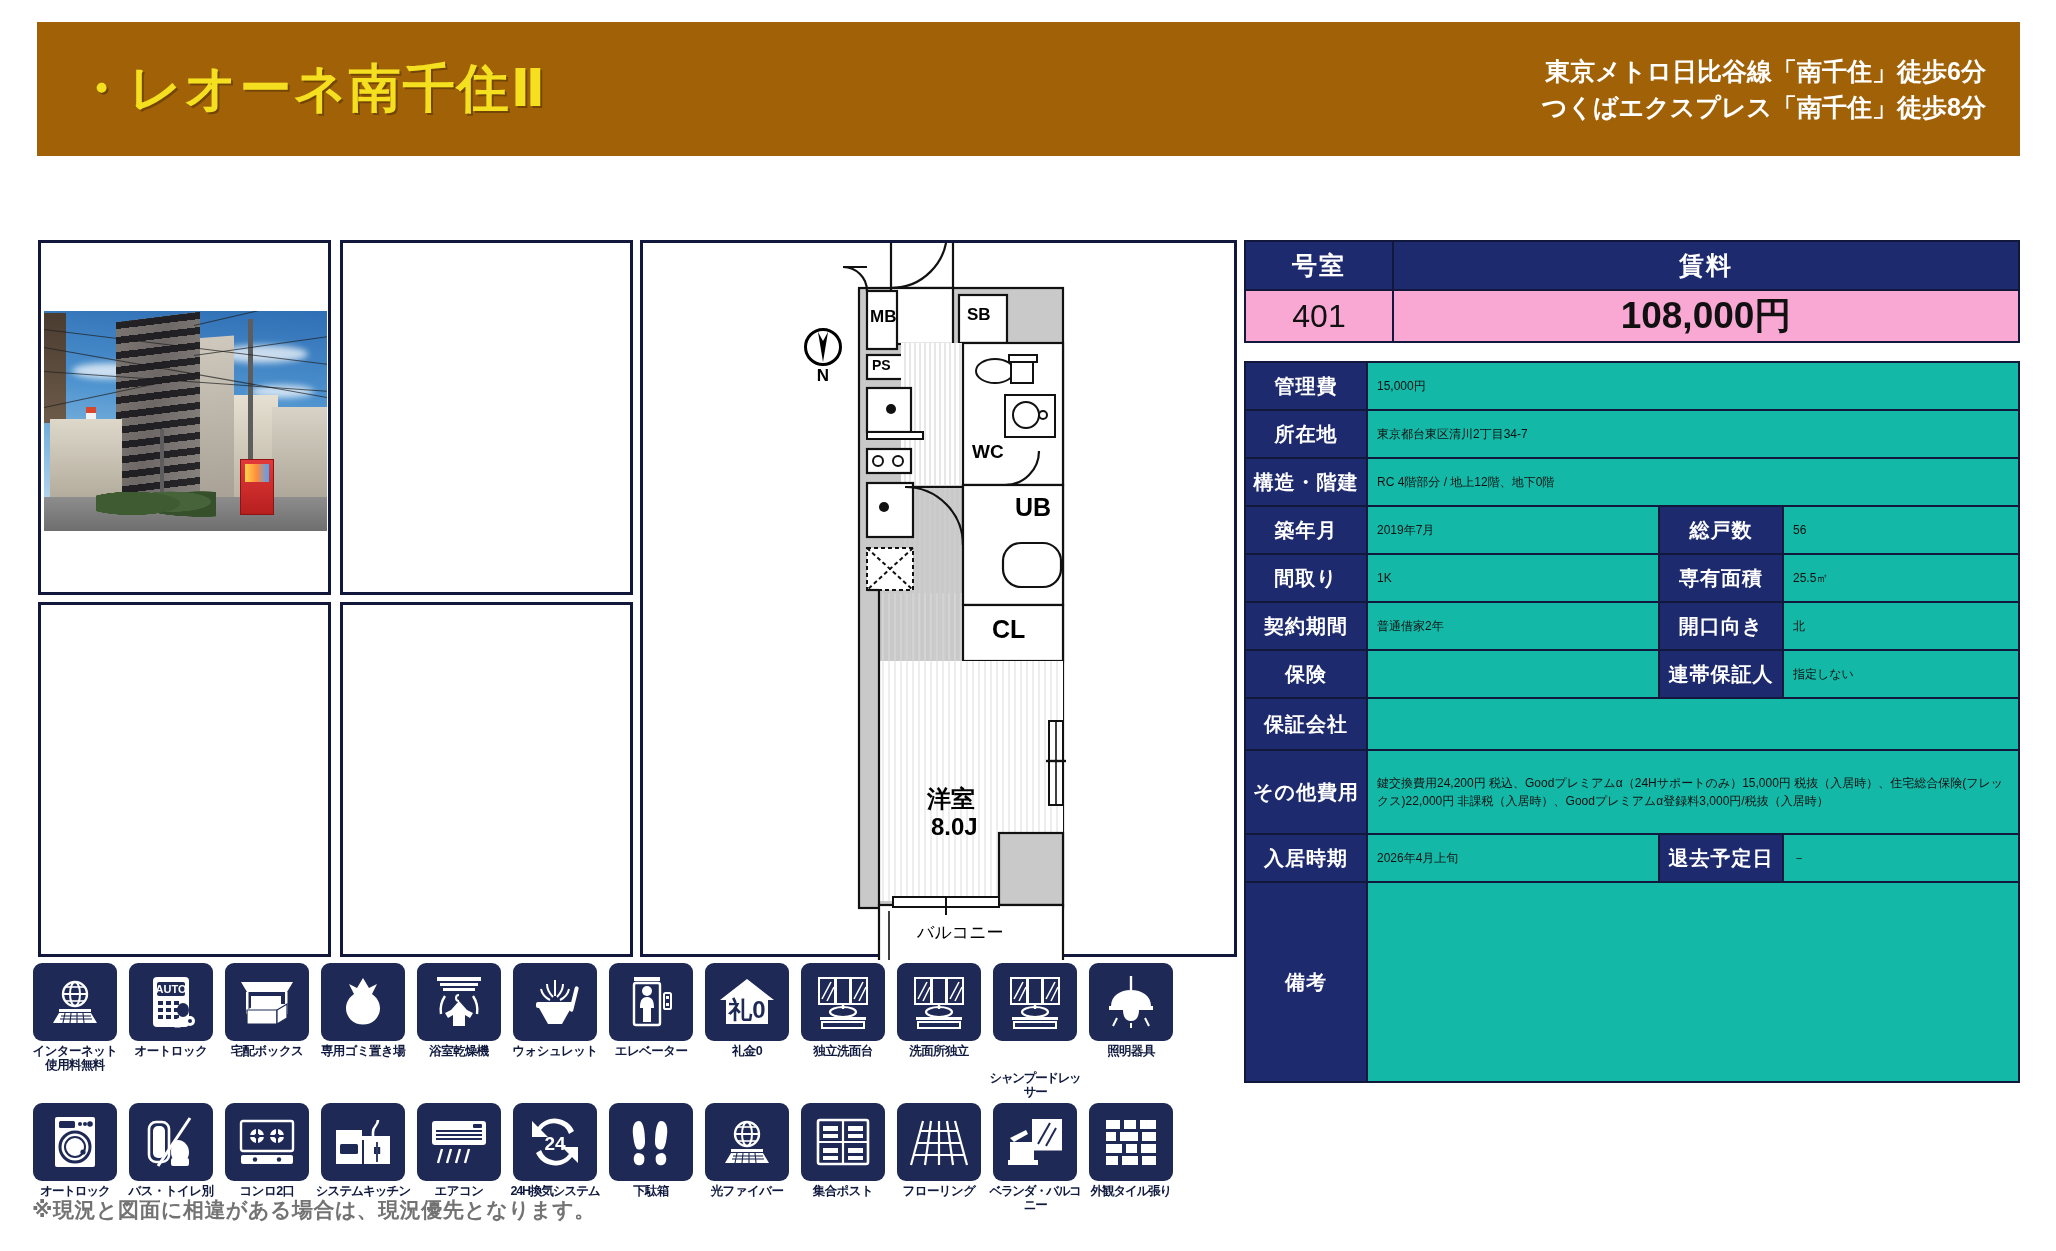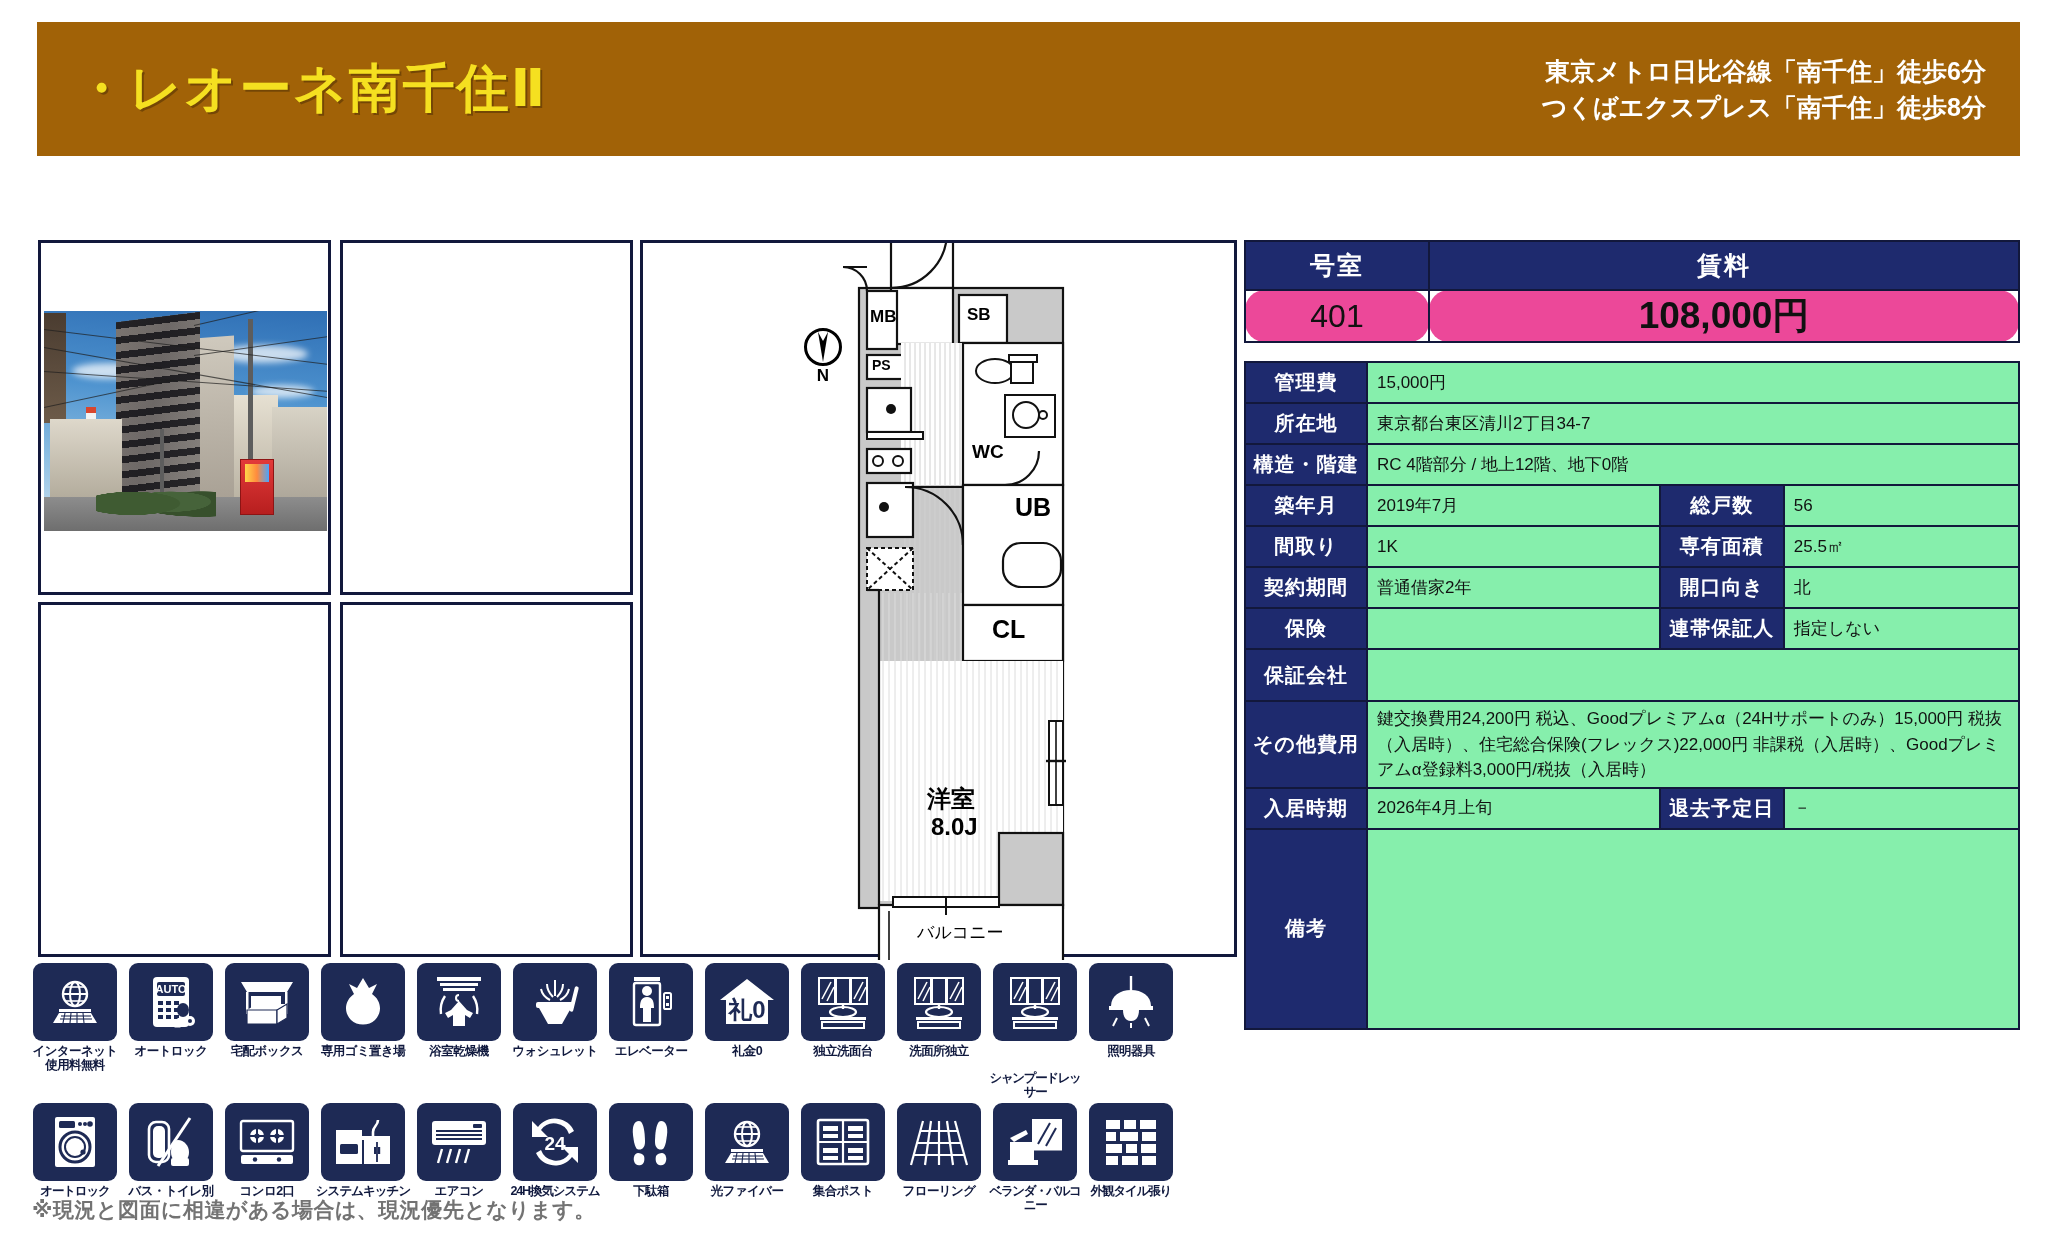--- a/index.html
+++ b/index.html
@@ -194,45 +194,45 @@
     border: 2px solid #12183c;
     text-align: center;
     font-family: "Liberation Sans", "DejaVu Sans", sans-serif;
   }
   #rent-table th {
     background: #1e2a6e; color: #fff;
     font-size: 25px; font-weight: bold; height: 49px;
     letter-spacing: 2px;
   }
   #rent-table td {
-    background: #ec4899; color: #111; height: 52px; border-radius: 20px;
+    background: #f9a8d4; color: #111; height: 52px;
   }
   .cell-room { font-size: 32px; }
   .cell-rent { font-size: 37px; font-weight: bold; }
 
   #spec-table {
     position: absolute; left: 1244px; top: 361px;
     width: 776px;
     border-collapse: collapse;
     border: 2px solid #12183c;
   }
   #spec-table th {
     background: #1e2a6e; color: #fff;
     font-size: 20px; font-weight: bold;
     text-align: center; letter-spacing: 1px;
     border: 2px solid #12183c;
     padding: 6px 4px;
     white-space: nowrap;
   }
   #spec-table td {
-    background: #86efac; color: #111;
-    font-size: 17px;
+    background: #14b8a6; color: #111;
+    font-size: 12px;
     text-align: left; vertical-align: middle;
     border: 2px solid #12183c;
-    padding: 4px 9px;
+    padding: 14px 9px;
     line-height: 1.5;
   }
   .k-narrow { width: 122px; }
   .k-mid     { width: 124px; }
   .row-h     { height: 36px; }
   .td-fee    { font-size: 16.5px; line-height: 1.42; padding: 8px 9px; }
   .td-remark { height: 200px; vertical-align: top; }
   .th-remark { vertical-align: middle; }
 </style>
 </head>
@@ -856,21 +856,21 @@
         <div class="icon-cap" style="letter-spacing:-1.2px;">外観タイル張り</div>
       </div>
     </div>
   </div>
 
   <div id="footnote">※現況と図面に相違がある場合は、現況優先となります。</div>
 
   <table id="rent-table">
     <tbody>
         <tr>
-      <th style="width:184px;">号室</th>
+      <th style="width:148px;">号室</th>
       <th>賃料</th>
     </tr>
     <tr>
       <td class="cell-room">401</td>
       <td class="cell-rent">108,000円</td>
     </tr>
   </tbody>
     </table>
 
   <table id="spec-table">

